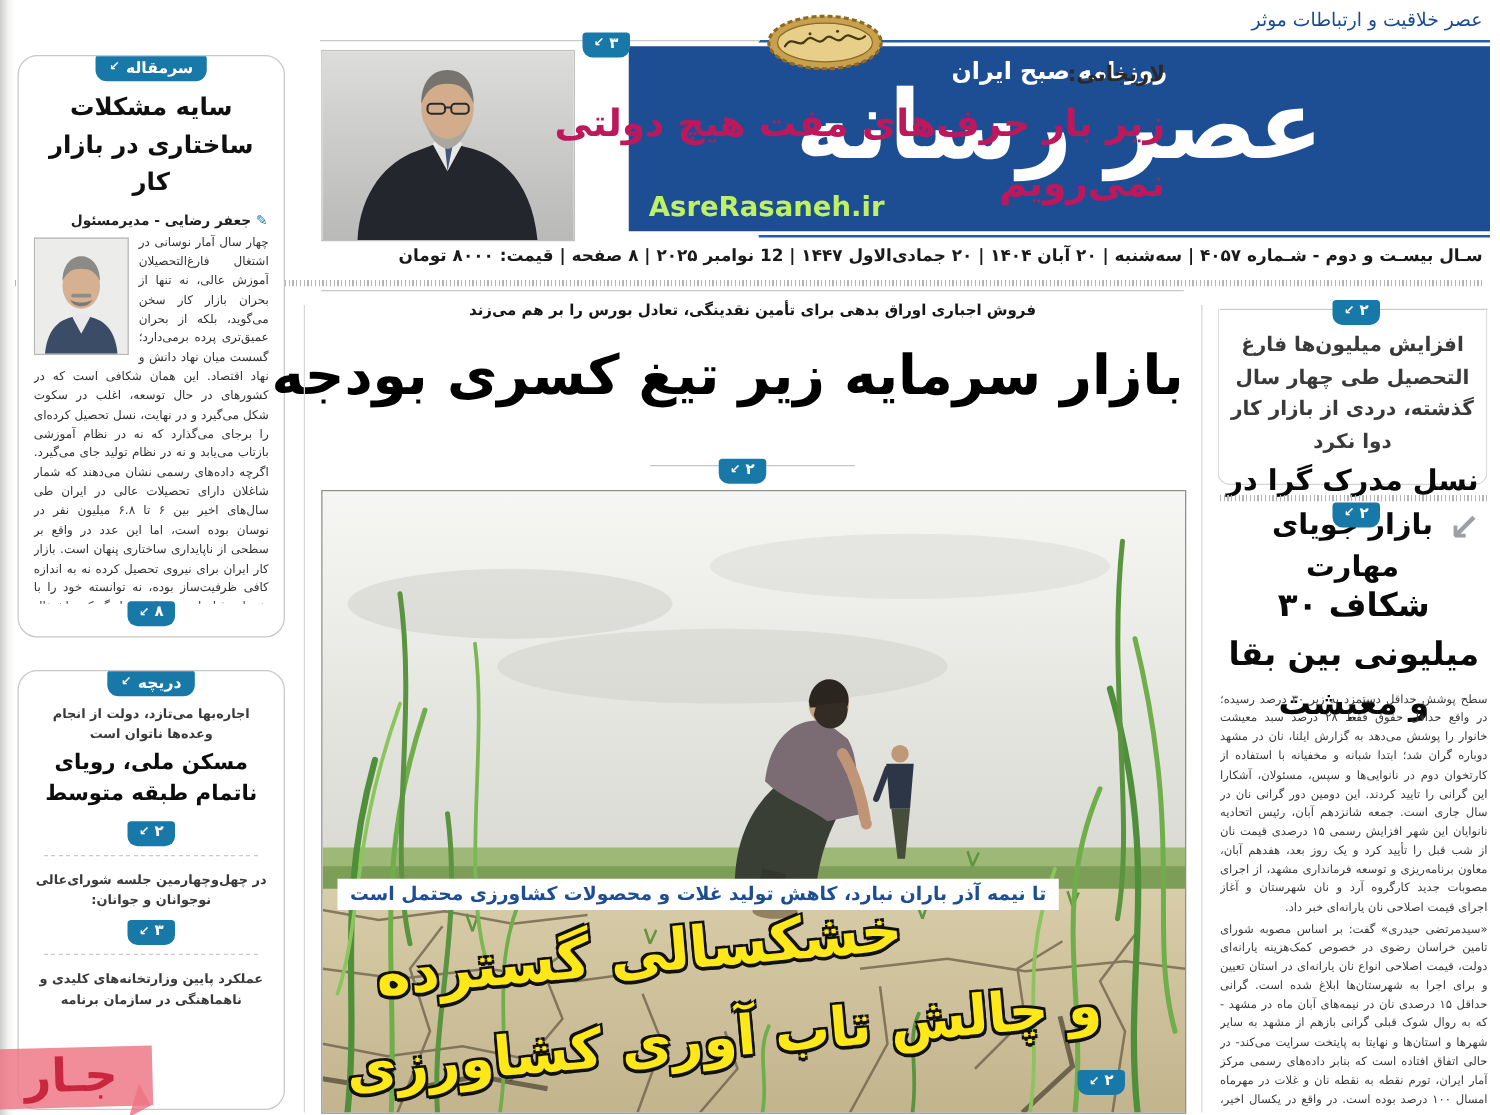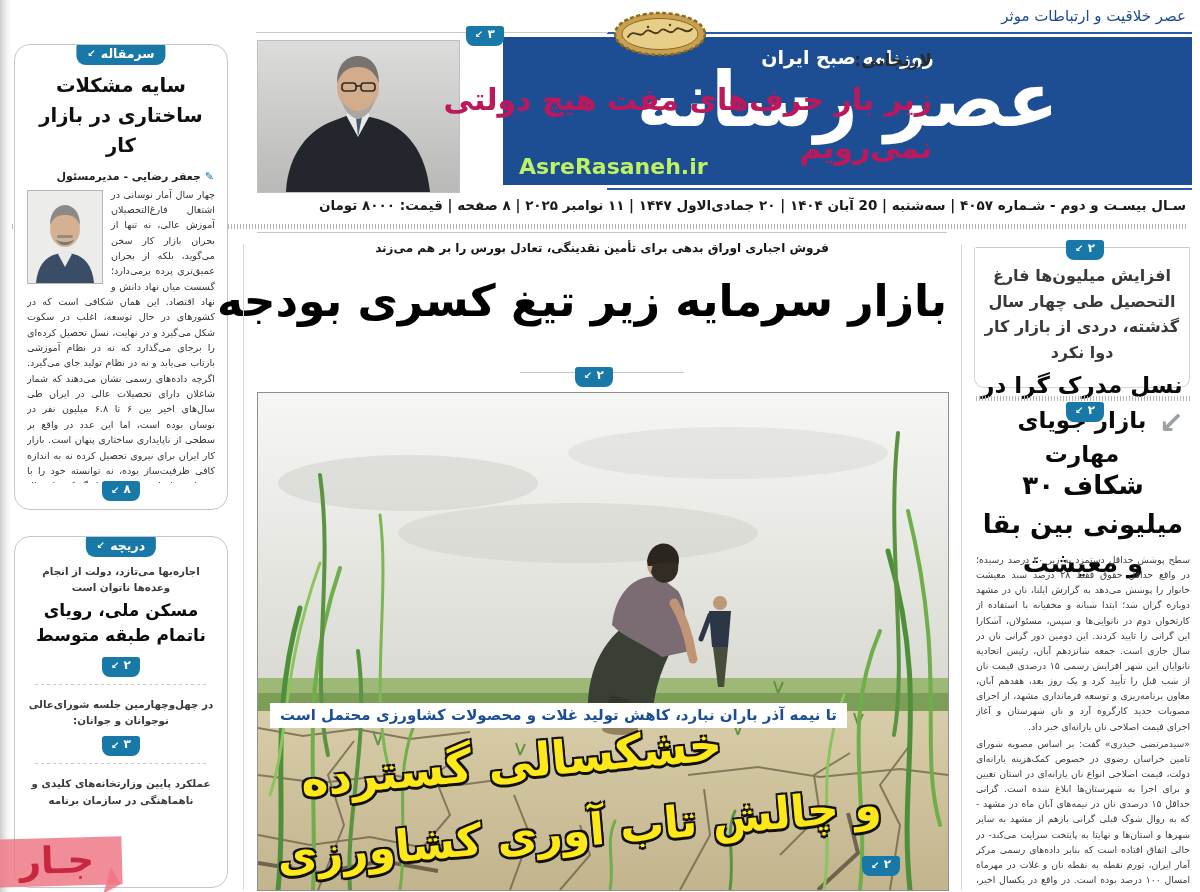--- a/index.html
+++ b/index.html
@@ -118,21 +118,21 @@
   <div class="seal">
     <svg width="96" height="48" viewBox="0 0 96 48">
       <ellipse cx="48" cy="24" rx="45" ry="21" fill="#c9a04e" stroke="#8a6a24" stroke-width="2.5" stroke-dasharray="4 2.5"></ellipse>
       <ellipse cx="48" cy="24" rx="38" ry="15.5" fill="#e7cf8a" stroke="#8a6a24" stroke-width="1"></ellipse>
       <path d="M16,27 C22,17 27,30 33,22 C38,16 42,28 48,21 C53,15 57,27 63,20 C68,14 73,26 80,19" fill="none" stroke="#4a3a14" stroke-width="1.8" stroke-linecap="round"></path>
       <circle cx="36" cy="17" r="1.2" fill="#4a3a14"></circle>
         <circle cx="58" cy="15" r="1.2" fill="#4a3a14"></circle>
     </svg>
   </div>
   <div class="topline-left"></div>
-  <div class="dateline">سـال بیسـت و دوم - شـماره ۴۰۵۷ | سه‌شنبه | 20 آبان ۱۴۰۴ | ۲۰ جمادی‌الاول ۱۴۴۷ | ۱۱ نوامبر ۲۰۲۵ | ۸ صفحه | قیمت: ۸۰۰۰ تومان</div>
+  <div class="dateline">سـال بیسـت و دوم - شـماره ۴۰۵۷ | سه‌شنبه | ۲۰ آبان ۱۴۰۴ | ۲۰ جمادی‌الاول ۱۴۴۷ | 12 نوامبر ۲۰۲۵ | ۸ صفحه | قیمت: ۸۰۰۰ تومان</div>
   <div class="hatch hatch-date"></div>
 
   <div class="edbox">
     <span class="tab">
       <span>سرمقاله</span>
       <span class="pb-arrow">↙</span>
     </span>
     <div class="ed-title">سایه مشکلات ساختاری در بازار کار</div>
     <div class="ed-byline">
       <span class="ed-pen">✎</span>

